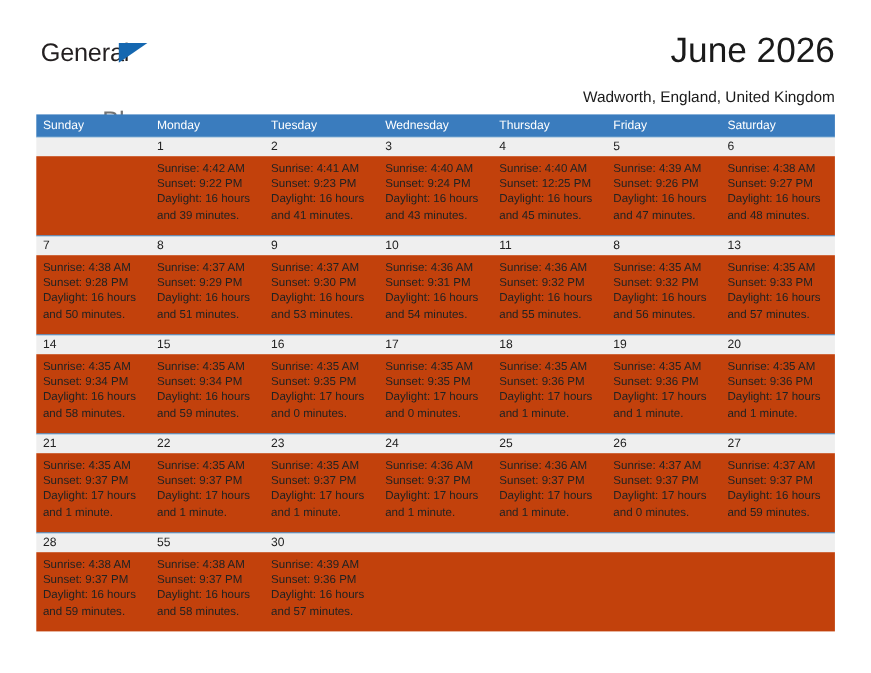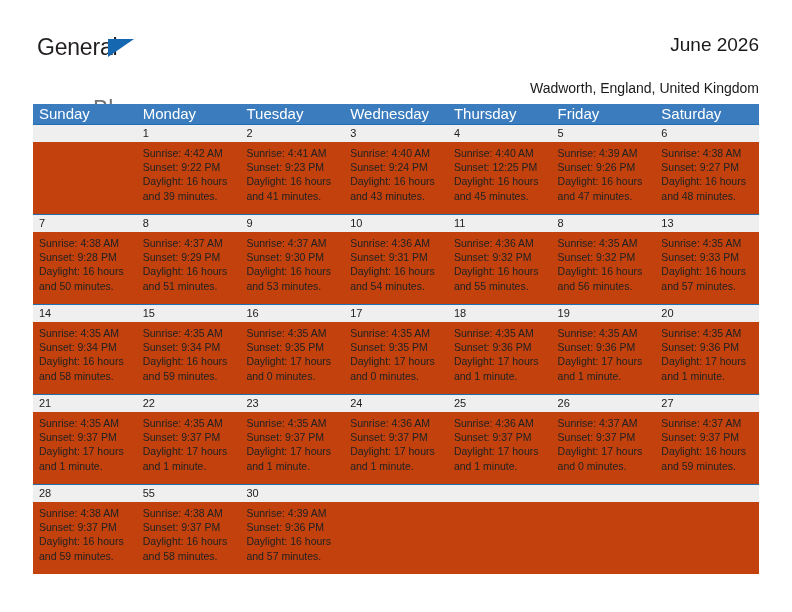--- a/index.html
+++ b/index.html
@@ -64,21 +64,21 @@
     font-family: "Liberation Sans", sans-serif;
     margin-top: 40px;
   }
   .title-block {
     position: absolute;
     right: 0;
     top: 0;
     text-align: right;
   }
   .cal-title {
-    font-size: 19px;
+    font-size: 32px;
     color: #1a1a1a;
     line-height: 34px;
     white-space: nowrap;
   }
   .cal-subtitle {
     font-size: 14px;
     color: #1a1a1a;
     line-height: 20px;
     margin-top: 16px;
     white-space: nowrap;
@@ -92,21 +92,21 @@
     width: 726px;
   }
   .weekdays {
     display: flex;
     background: #3a7cbe;
     height: 20px;
   }
   .weekday {
     flex: 1 1 0;
     color: #ffffff;
-    font-size: 15px;
+    font-size: 11px;
     line-height: 20px;
     padding-left: 6px;
     box-sizing: border-box;
     white-space: nowrap;
   }
   .week {
     border-top: 1.6px solid #1f6eb4;
   }
   .week:first-of-type {
     border-top: none;

